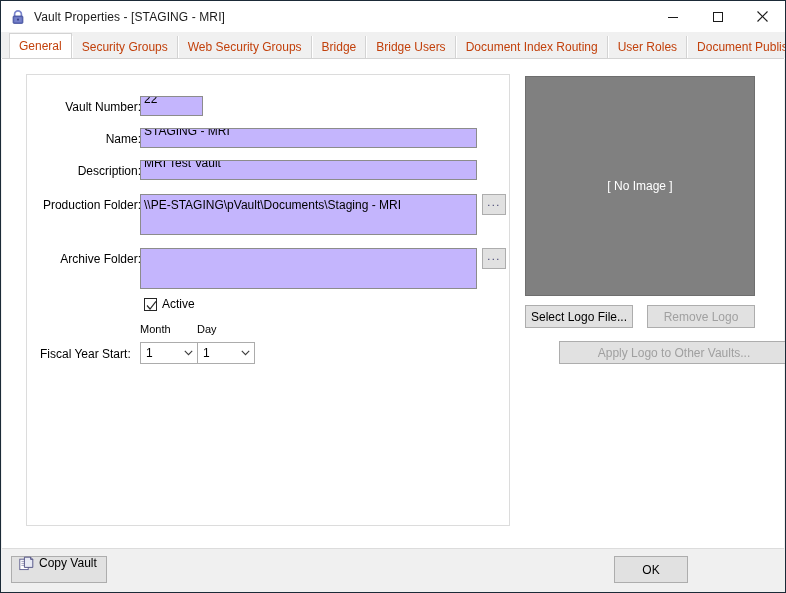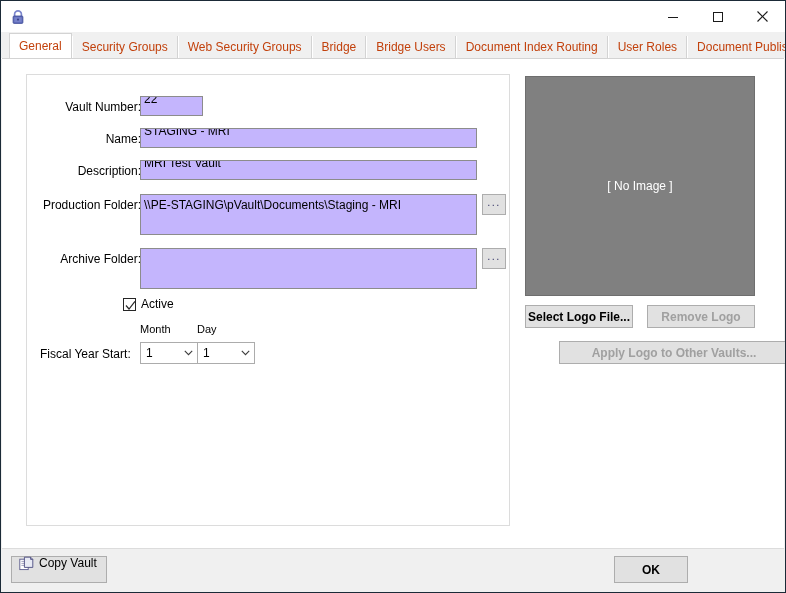--- a/index.html
+++ b/index.html
@@ -143,21 +143,20 @@
   }
   #logo-box-text { font-size: 12px; color: #ffffff; }
   .wbtn {
     position: absolute;
     border: 1px solid #adadad;
     background: #e1e1e1;
     font-size: 12px; color: #000000;
     display: flex; align-items: center; justify-content: center;
     font-family: "Liberation Sans", sans-serif;
     white-space: nowrap;
-    font-weight: bold;
   }
   .wbtn.disabled { color: #a0a0a0; }
 
   
   #bottombar {
     position: absolute; left: 1px; right: 1px; bottom: 1px; height: 43px;
     background: #f0f0f0;
     border-top: 1px solid #dcdcdc;
   }
   #copy-vault {
@@ -175,20 +174,21 @@
 
 <div id="window">
 
   <div id="titlebar">
     <svg id="title-lock" viewBox="0 0 16 16">
       <path d="M4.6 7.2 V5.2 a3.4 3.4 0 0 1 6.8 0 V7.2" fill="none" stroke="#7b86cc" stroke-width="1.7"></path>
       <rect x="3.1" y="7" width="9.8" height="7.4" rx="1" fill="#5c69b8" stroke="#3e4a96" stroke-width="0.8"></rect>
       <rect x="4.3" y="8.2" width="7.4" height="5" rx="0.6" fill="#7681c9"></rect>
       <circle cx="8" cy="10.6" r="1.1" fill="#39428a"></circle>
     </svg>
+    <div id="title-text">Vault Properties - [STAGING - MRI]</div>
 
     <div id="wincontrols">
       <div class="wc">
         <svg width="12" height="12" viewBox="0 0 12 12">
           <line x1="1" y1="6.5" x2="11" y2="6.5" stroke="#1b1b1b" stroke-width="1"></line>
         </svg>
       </div>
       <div class="wc">
         <svg width="12" height="12" viewBox="0 0 12 12">
           <rect x="1.5" y="1.5" width="9" height="9" fill="none" stroke="#1b1b1b" stroke-width="1"></rect>
@@ -258,21 +258,21 @@
       </div>
 
       <div class="frow" style="left:0; top:177px; width:230px;">
         <div class="flabel" style="width:114px;">Archive Folder:</div>
       </div>
       <textarea class="ftext" style="position: absolute; left: 113px; top: 173px; width: 337px; height: 41px;"></textarea>
       <div class="browse-btn" style="position:absolute; left:455px; top:173px;">
         <span>...</span>
       </div>
 
-      <div id="active-row" style="left:96px; top:222px;">
+      <div id="active-row" style="left:117px; top:222px;">
         <span class="cbox">
           <svg width="11" height="11" viewBox="0 0 11 11">
             <polyline points="1,5.5 4,9 10,1.3" fill="none" stroke="#2b2b2b" stroke-width="1.2"></polyline>
           </svg>
         </span>
         <span id="active-label">Active</span>
       </div>
 
       <div id="fiscal-label" style="left:13px; top:272px;">Fiscal Year Start:</div>
 

